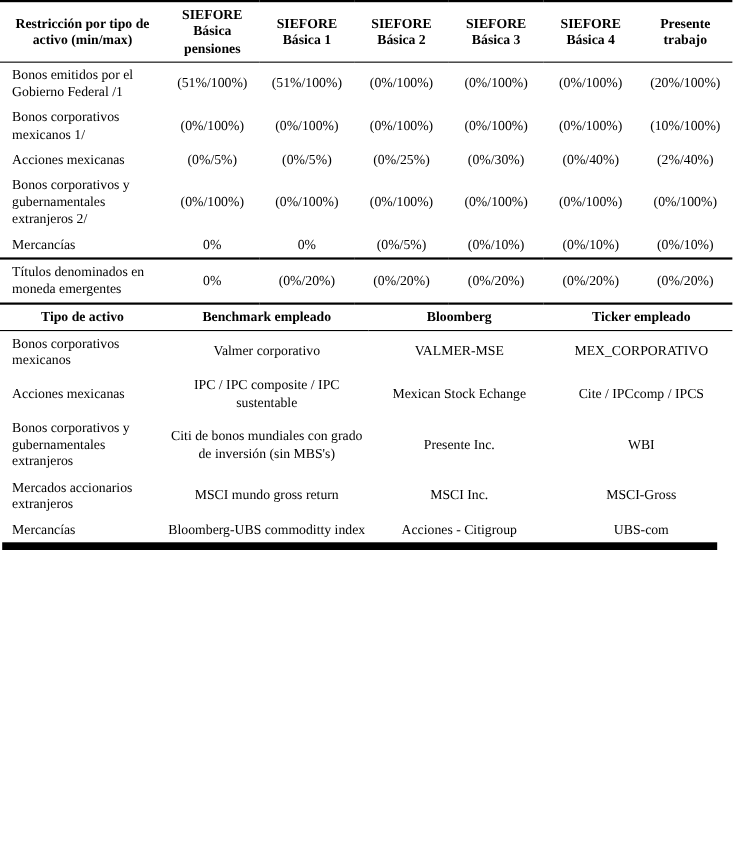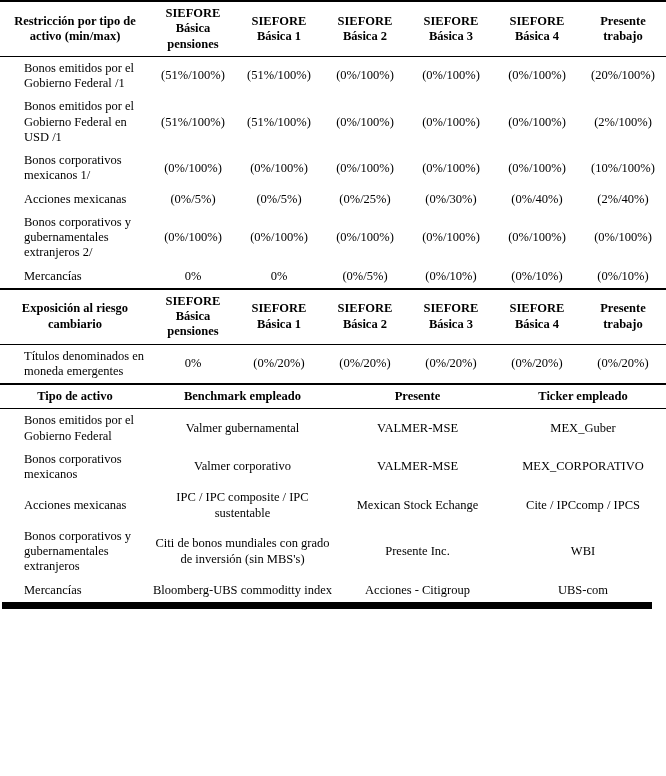--- a/index.html
+++ b/index.html
@@ -17,21 +17,21 @@
   }
   td, th {
     padding: 4px 3px;
     vertical-align: middle;
     font-size: 12.5px;
     line-height: 1.22;
     overflow: hidden;
   }
   th { font-weight: bold; text-align: center; }
   td.val { text-align: center; }
-  td.label { text-align: left; padding-left: 24px; }
+  td.label { text-align: left; padding-left: 11px; }
   
   table.t1 { border-top: 2px solid #000; }
   tr.head-row th { border-bottom: 1px solid #000; }
   tr.last-row td { border-bottom: 2px solid #000; }
   .bottom-rule {
     height: 7px;
     background: #000;
     width: 650px;
     margin: 0 auto;
   }
@@ -62,29 +62,20 @@
         <th>Presente trabajo</th>
       </tr>
       <tr>
         <td class="label">Bonos emitidos por el Gobierno Federal /1</td>
         <td class="val">(51%/100%)</td>
         <td class="val">(51%/100%)</td>
         <td class="val">(0%/100%)</td>
         <td class="val">(0%/100%)</td>
         <td class="val">(0%/100%)</td>
         <td class="val">(20%/100%)</td>
-      </tr>
-      <tr>
-        <td class="label">Bonos emitidos por el Gobierno Federal en USD /1</td>
-        <td class="val">(51%/100%)</td>
-        <td class="val">(51%/100%)</td>
-        <td class="val">(0%/100%)</td>
-        <td class="val">(0%/100%)</td>
-        <td class="val">(0%/100%)</td>
-        <td class="val">(2%/100%)</td>
       </tr>
       <tr>
         <td class="label">Bonos corporativos mexicanos 1/</td>
         <td class="val">(0%/100%)</td>
         <td class="val">(0%/100%)</td>
         <td class="val">(0%/100%)</td>
         <td class="val">(0%/100%)</td>
         <td class="val">(0%/100%)</td>
         <td class="val">(10%/100%)</td>
       </tr>
@@ -122,29 +113,20 @@
     <colgroup>
       <col style="width:150px">
         <col style="width:86px">
         <col style="width:86px">
       <col style="width:86px">
         <col style="width:86px">
         <col style="width:86px">
         <col style="width:86px">
     </colgroup>
     <tbody>
-      <tr class="head-row">
-        <th>Exposición al riesgo cambiario</th>
-        <th>SIEFORE Básica pensiones</th>
-        <th>SIEFORE Básica 1</th>
-        <th>SIEFORE Básica 2</th>
-        <th>SIEFORE Básica 3</th>
-        <th>SIEFORE Básica 4</th>
-        <th>Presente trabajo</th>
-      </tr>
       <tr class="last-row">
         <td class="label">Títulos denominados en moneda emergentes</td>
         <td class="val">0%</td>
         <td class="val">(0%/20%)</td>
         <td class="val">(0%/20%)</td>
         <td class="val">(0%/20%)</td>
         <td class="val">(0%/20%)</td>
         <td class="val">(0%/20%)</td>
       </tr>
     </tbody>
@@ -154,48 +136,48 @@
     <colgroup>
       <col style="width:150px">
         <col style="width:185px">
         <col style="width:165px">
         <col style="width:166px">
     </colgroup>
     <tbody>
       <tr class="head-row">
         <th>Tipo de activo</th>
         <th>Benchmark empleado</th>
-        <th>Presente</th>
+        <th>Bloomberg</th>
         <th>Ticker empleado</th>
-      </tr>
-      <tr>
-        <td class="label">Bonos emitidos por el Gobierno Federal</td>
-        <td class="val">Valmer gubernamental</td>
-        <td class="val">VALMER-MSE</td>
-        <td class="val">MEX_Guber</td>
       </tr>
       <tr>
         <td class="label">Bonos corporativos mexicanos</td>
         <td class="val">Valmer corporativo</td>
         <td class="val">VALMER-MSE</td>
         <td class="val">MEX_CORPORATIVO</td>
       </tr>
       <tr>
         <td class="label">Acciones mexicanas</td>
         <td class="val">IPC / IPC composite / IPC sustentable</td>
         <td class="val">Mexican Stock Echange</td>
         <td class="val">Cite / IPCcomp / IPCS</td>
       </tr>
       <tr>
         <td class="label">Bonos corporativos y gubernamentales extranjeros</td>
         <td class="val">Citi de bonos mundiales con grado de inversión (sin MBS's)</td>
         <td class="val">Presente Inc.</td>
         <td class="val">WBI</td>
       </tr>
       <tr>
+        <td class="label">Mercados accionarios extranjeros</td>
+        <td class="val">MSCI mundo gross return</td>
+        <td class="val">MSCI Inc.</td>
+        <td class="val">MSCI-Gross</td>
+      </tr>
+      <tr>
         <td class="label">Mercancías</td>
         <td class="val">Bloomberg-UBS commoditty index</td>
         <td class="val">Acciones - Citigroup</td>
         <td class="val">UBS-com</td>
       </tr>
     </tbody>
   </table>
 
   <div class="bottom-rule"></div>
 

